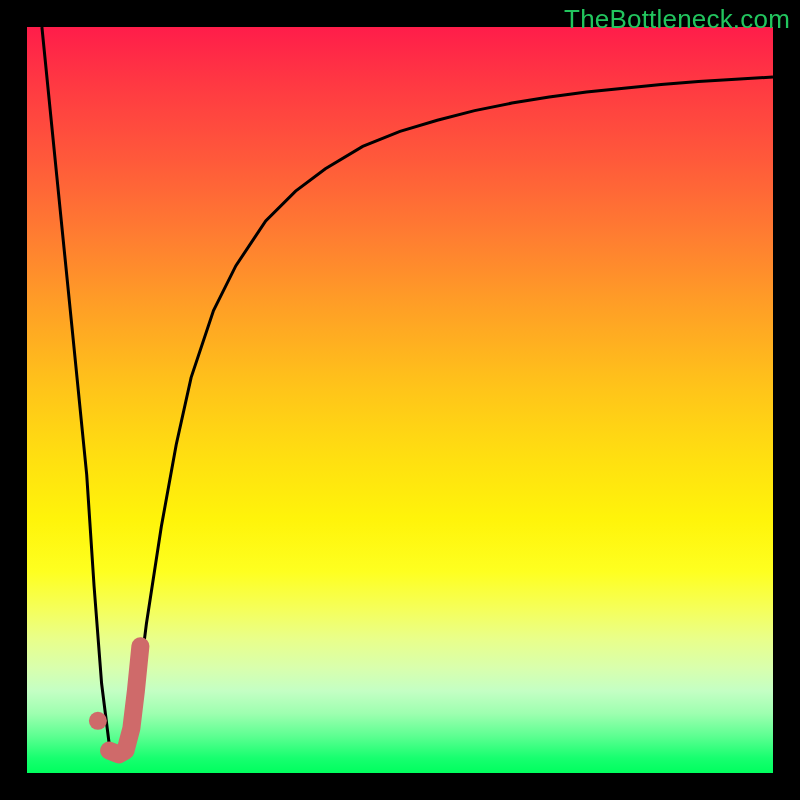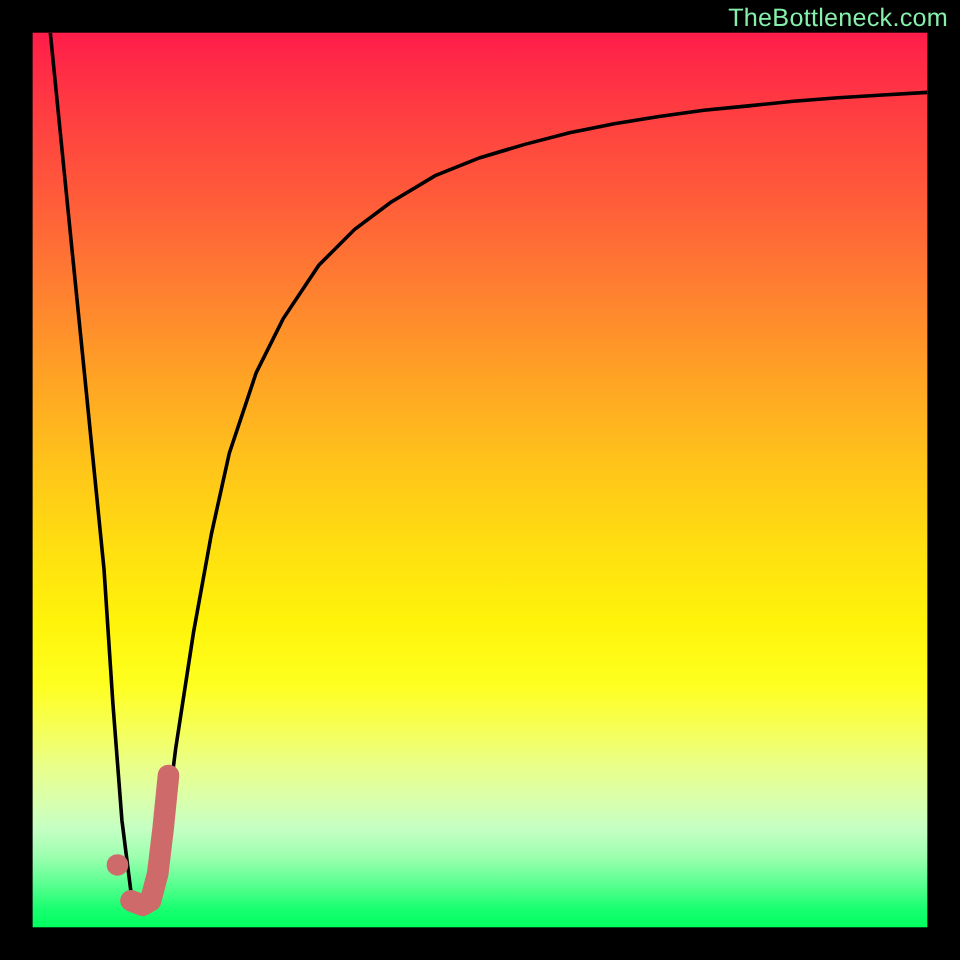--- a/index.html
+++ b/index.html
@@ -52,22 +52,22 @@
     );
   }
   .curve {
     position: absolute;
     inset: 0;
   }
   .watermark {
     position: absolute;
     top: 4px;
     right: 10px;
-    color: #86efac;
-    font-size: 21px;
+    color: #22c55e;
+    font-size: 26px;
     font-weight: 500;
     letter-spacing: 0.2px;
     user-select: none;
   }
 </style>
 </head>
 <body>
 
 <div class="frame">
   <div class="plot">

